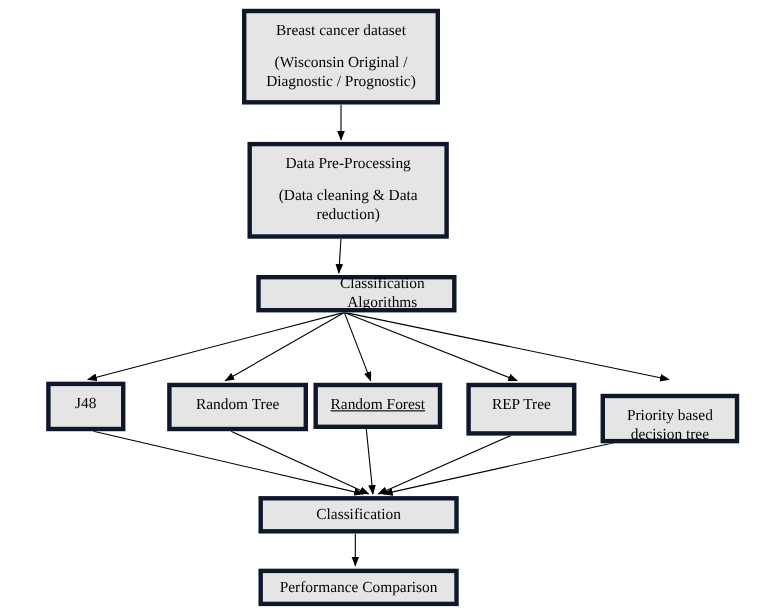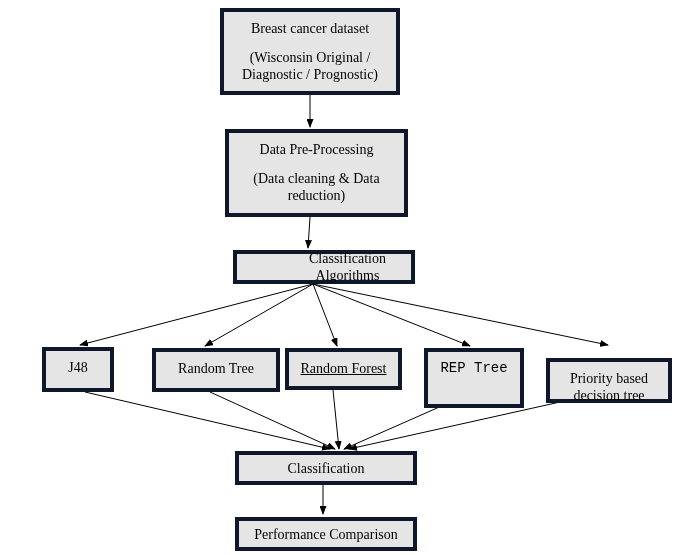--- a/index.html
+++ b/index.html
@@ -104,21 +104,21 @@
   </div>
 
   <div class="node v-top" style="left:152px; top:348px; width:128px; height:44px;">
     <span>Random Tree</span>
   </div>
 
   <div class="node v-top" style="left:285px; top:348px; width:117px; height:42px;text-decoration:underline;">
     <span>Random Forest</span>
   </div>
 
-  <div class="node v-top" style="left:424px; top:348px; width:100px; height:60px;font-family:Liberation Mono, monospace;">
+  <div class="node v-top" style="left:424px; top:348px; width:100px; height:48px;">
     <span>REP Tree</span>
   </div>
 
   <div class="node v-top" style="left:546px; top:358px; width:126px; height:45px;">
     <span>Priority based decision tree</span>
   </div>
 
   <div class="node v-center" style="left:235px; top:517px; width:182px; height:34px;">
     <span>Performance Comparison</span>
   </div>

